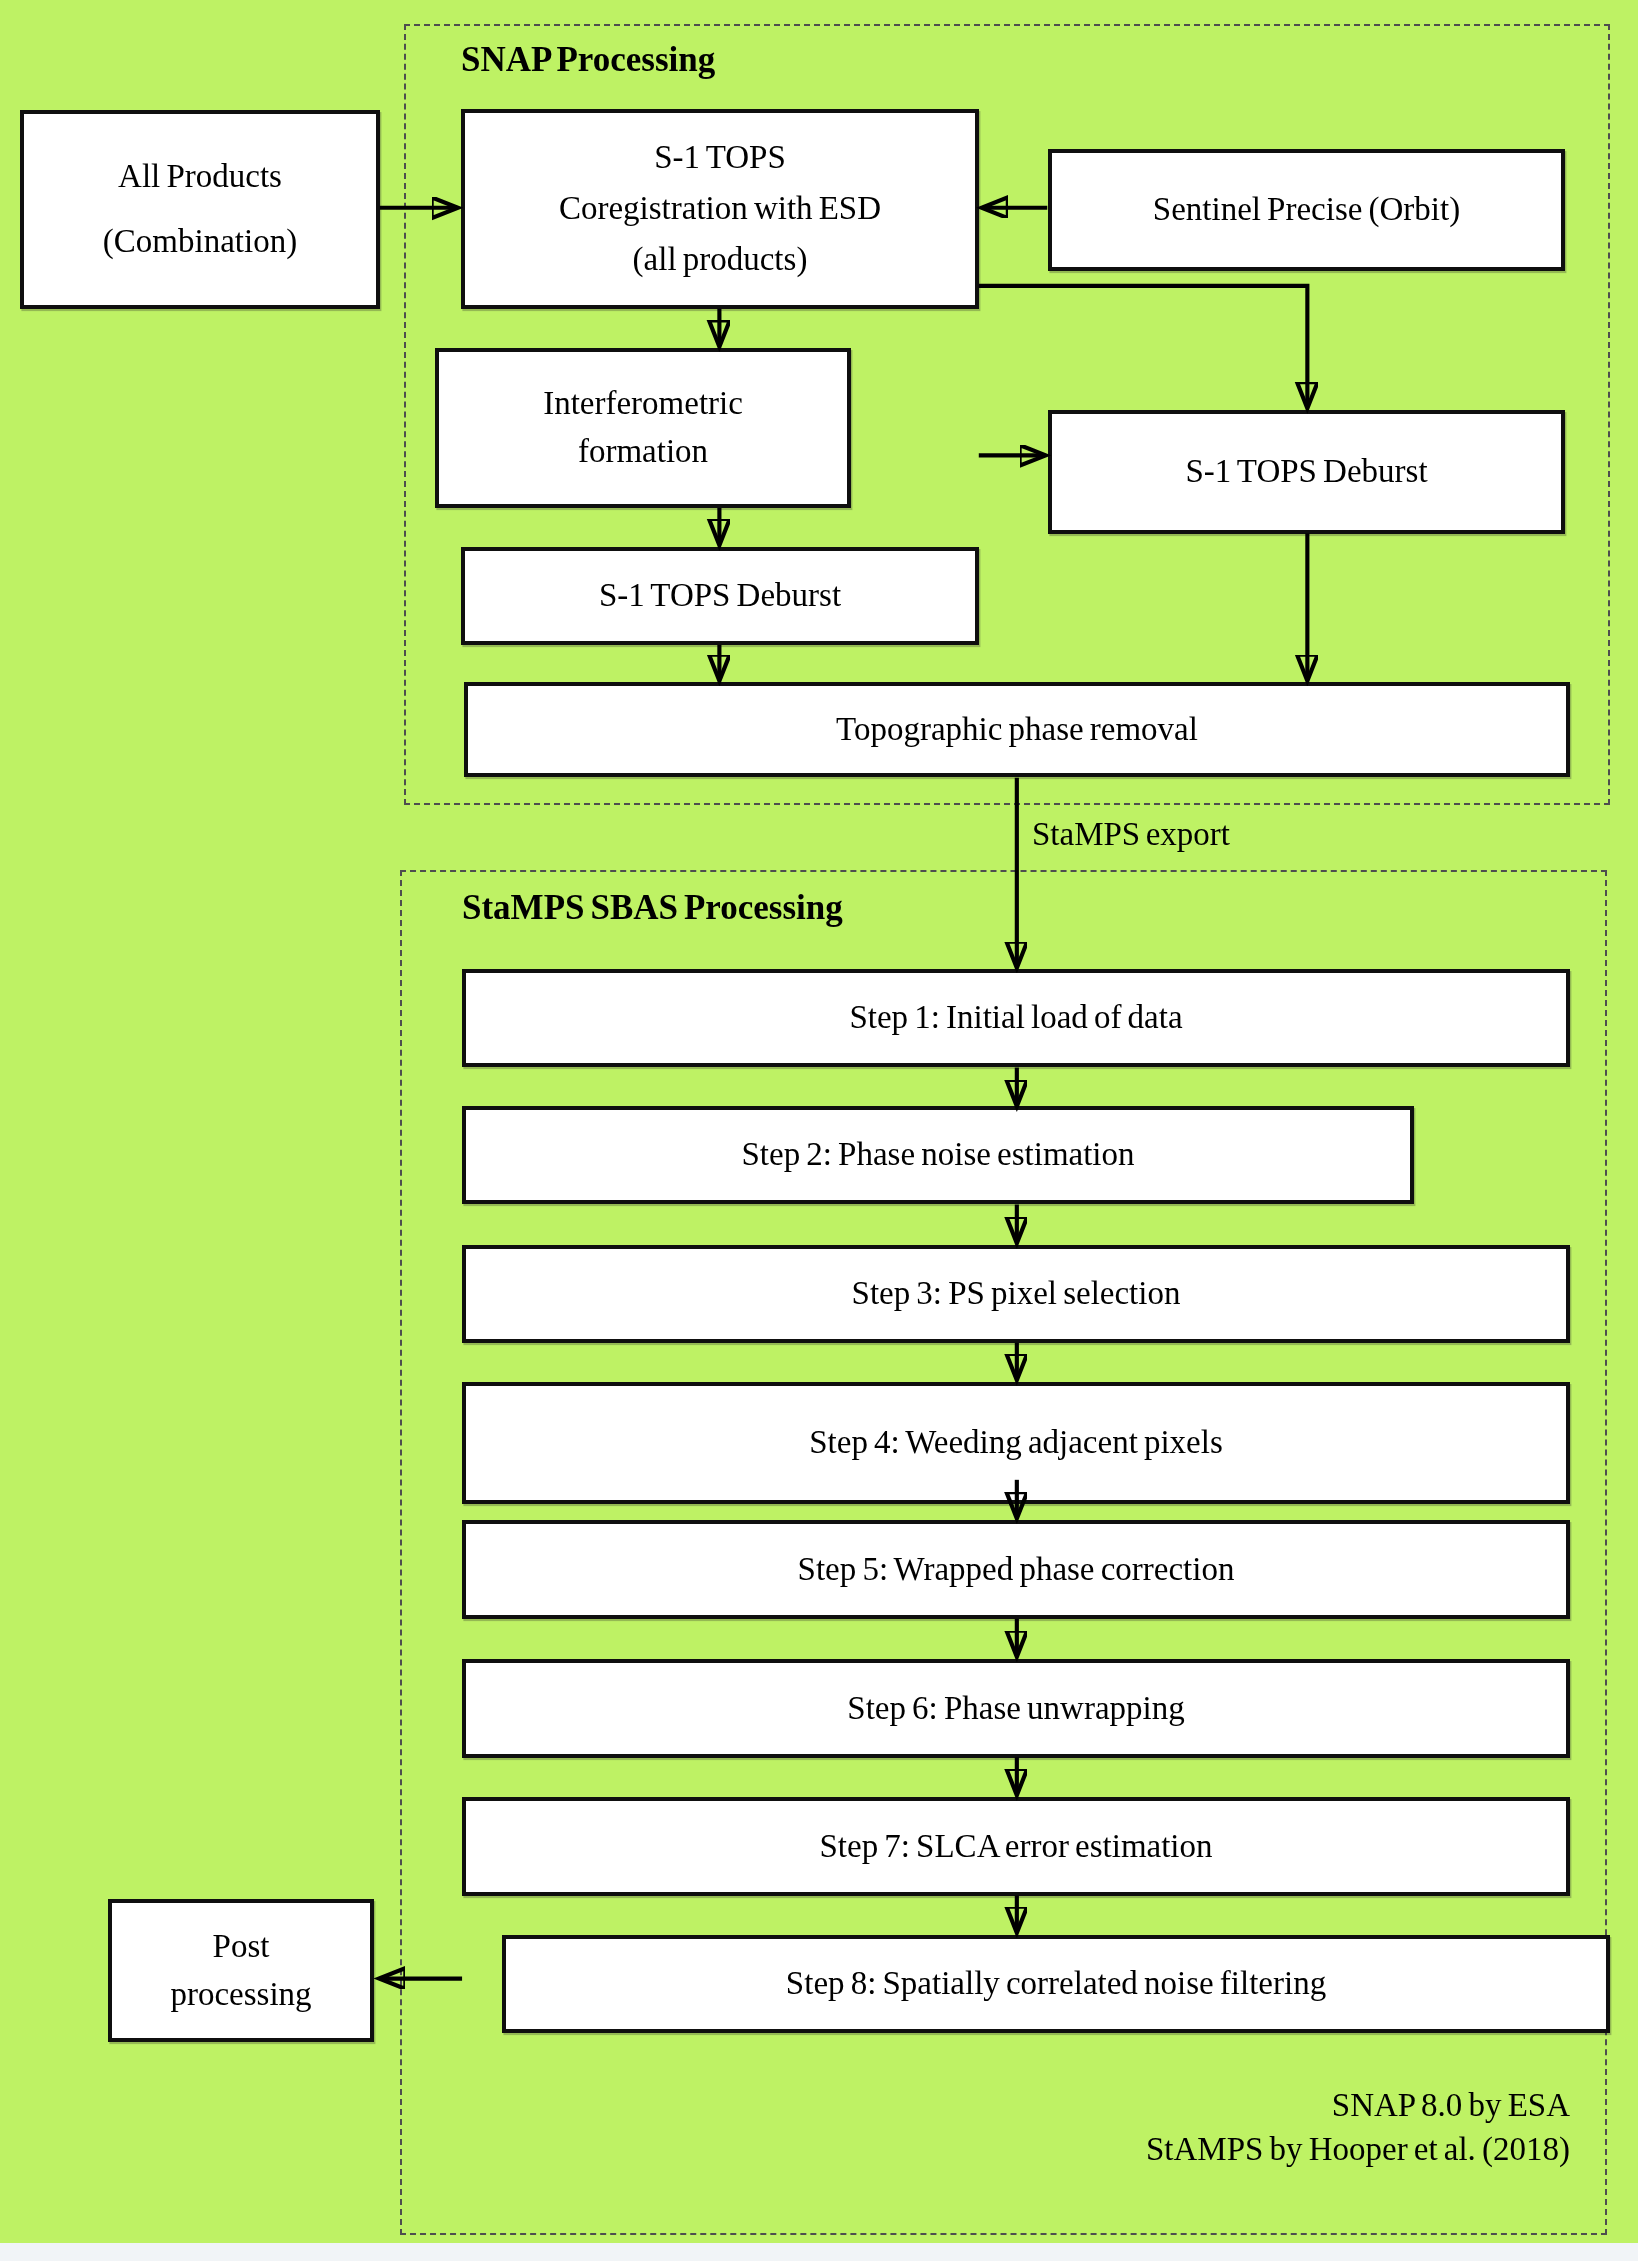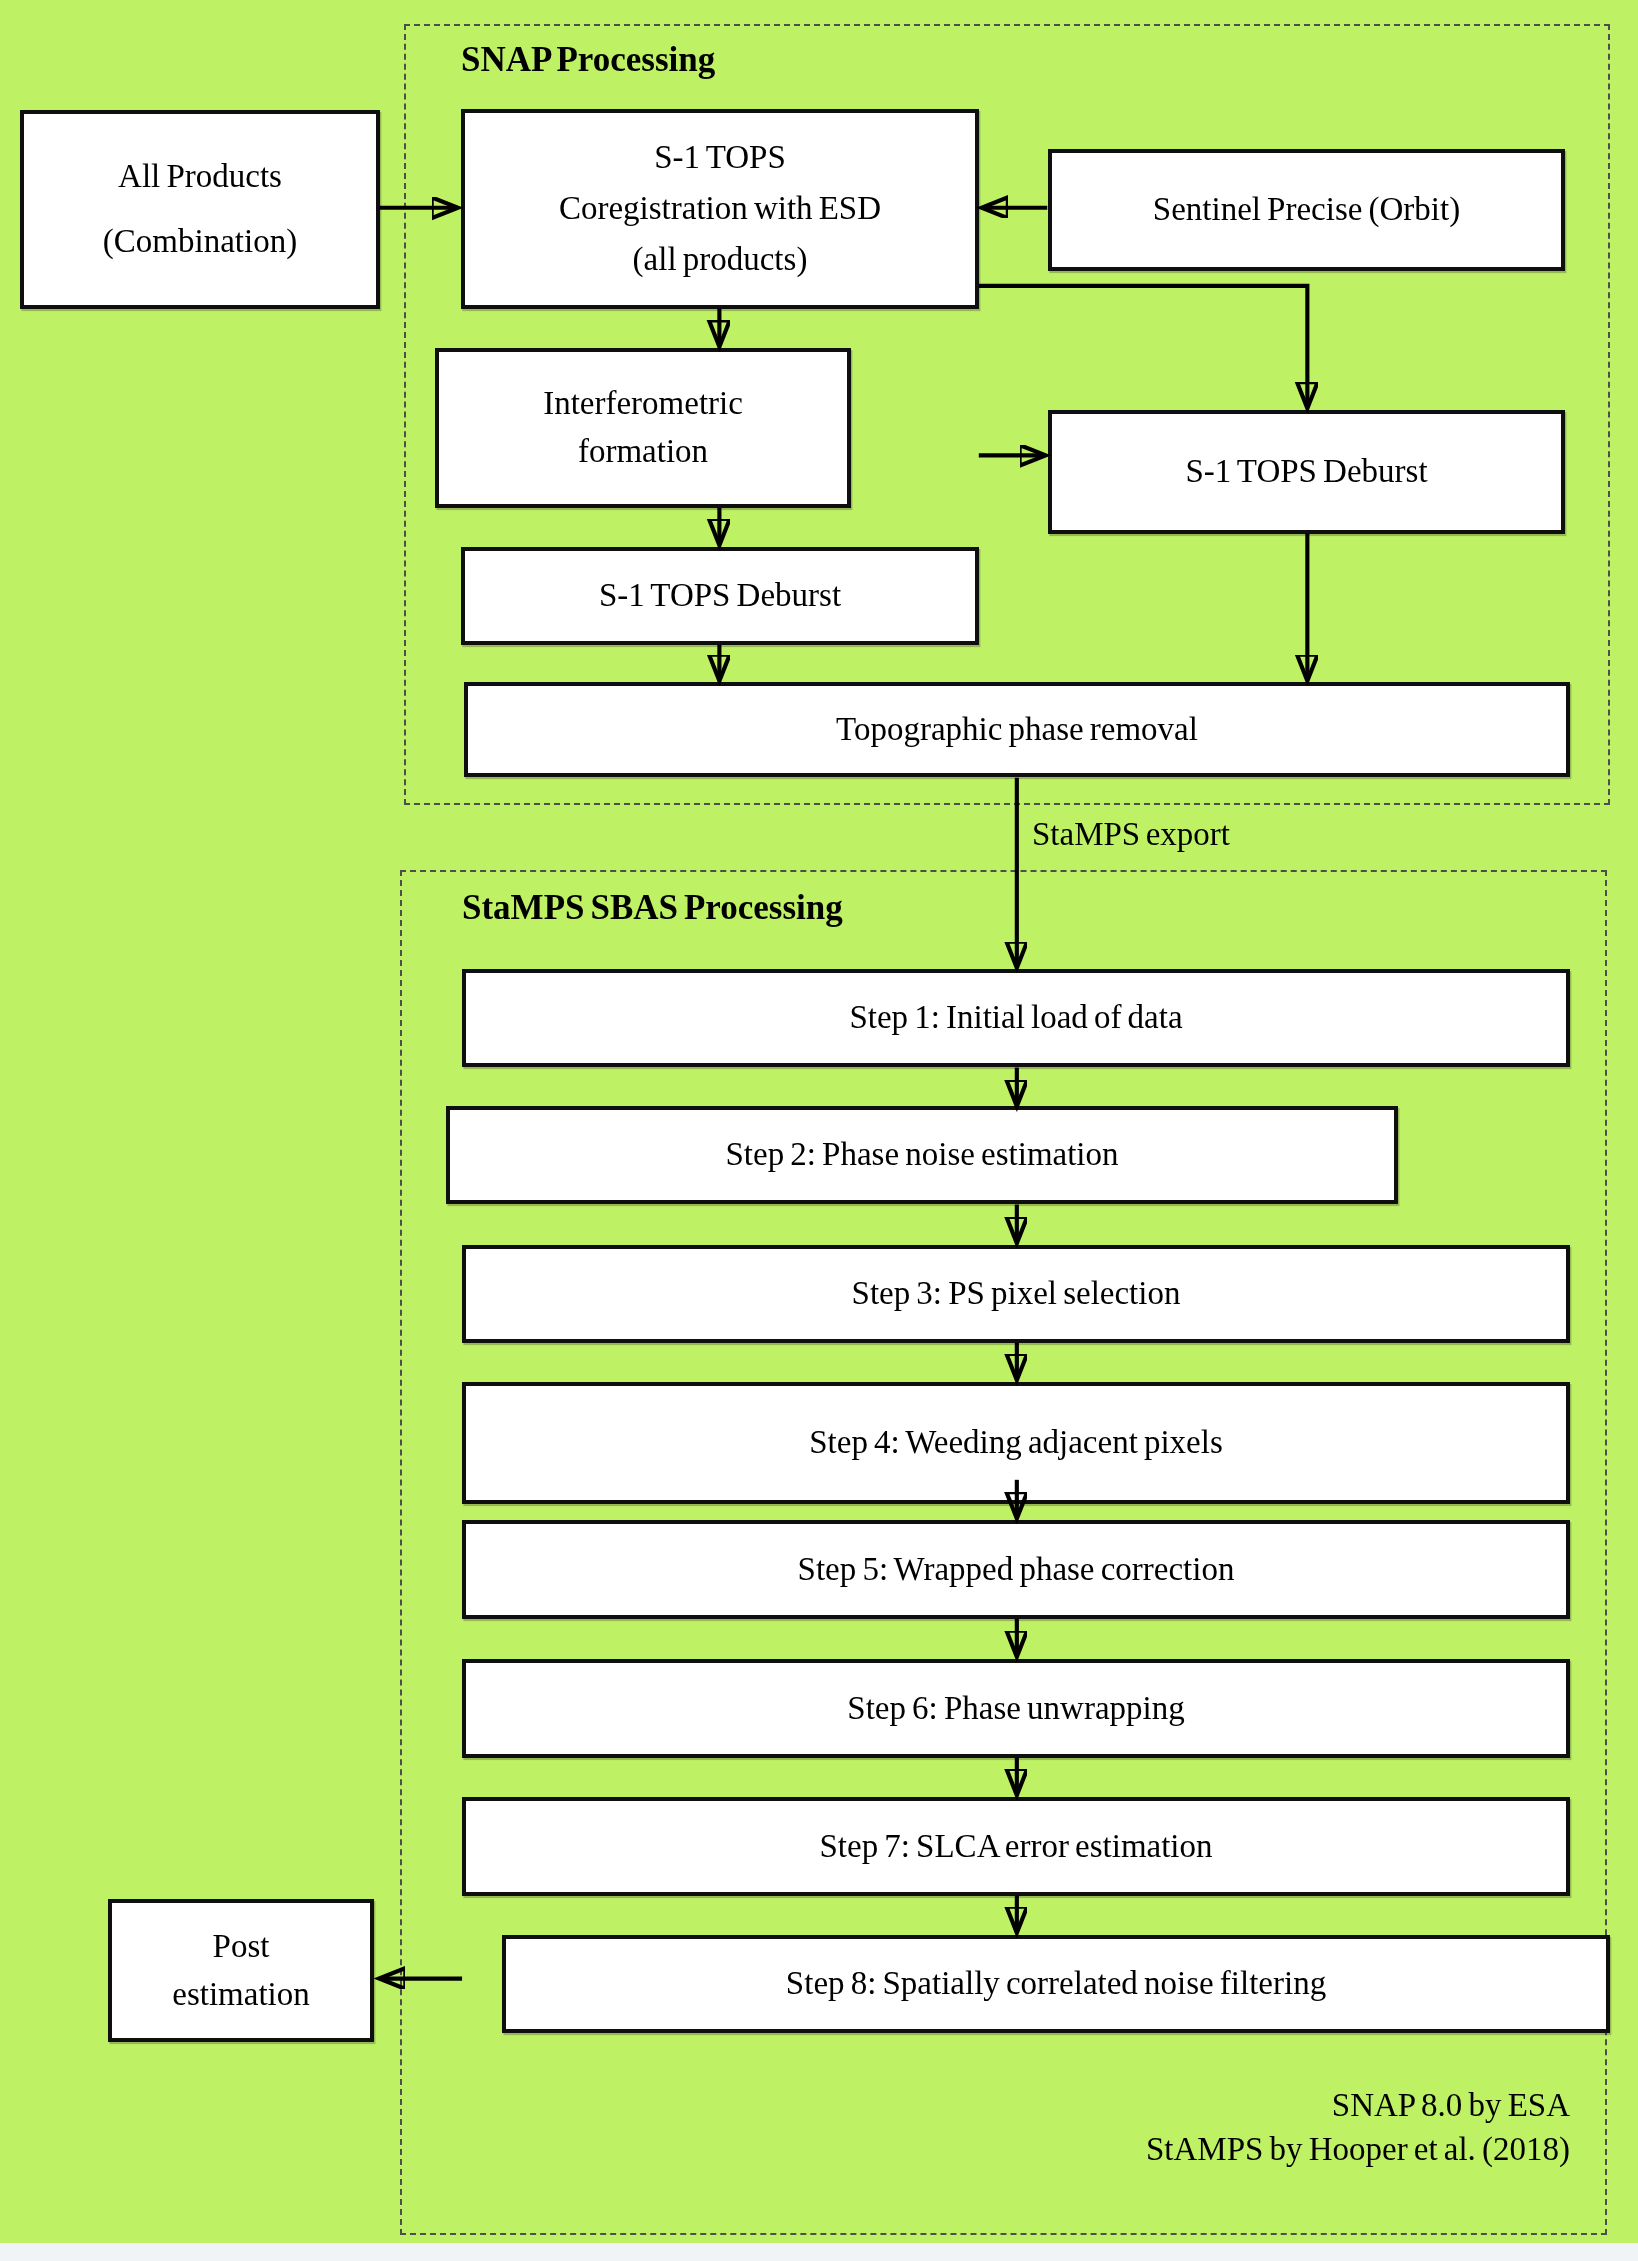--- a/index.html
+++ b/index.html
@@ -128,21 +128,21 @@
 
   <div class="box" style="left:464px; top:682px; width:1106px; height:95px;">
     <div>Topographic phase removal</div>
   </div>
 
   <div class="flow-label" style="left:1032px; top:816px;">StaMPS export</div>
 
   <div class="box" style="left:462px; top:969px; width:1108px; height:98px;">
     <div>Step 1: Initial load of data</div>
   </div>
-  <div class="box" style="left:446px; top:1106px; width:952px; height:98px;">
+  <div class="box" style="left:462px; top:1106px; width:952px; height:98px;">
     <div>Step 2: Phase noise estimation</div>
   </div>
   <div class="box" style="left:462px; top:1245px; width:1108px; height:98px;">
     <div>Step 3: PS pixel selection</div>
   </div>
   <div class="box" style="left:462px; top:1382px; width:1108px; height:122px;">
     <div>Step 4: Weeding adjacent pixels</div>
   </div>
   <div class="box" style="left:462px; top:1520px; width:1108px; height:99px;">
     <div>Step 5: Wrapped phase correction</div>
@@ -152,21 +152,21 @@
   </div>
   <div class="box" style="left:462px; top:1797px; width:1108px; height:99px;">
     <div>Step 7: SLCA error estimation</div>
   </div>
   <div class="box" style="left:462px; top:1935px; width:1108px; height:98px;margin-left:40px;">
     <div>Step 8: Spatially correlated noise filtering</div>
   </div>
 
   <div class="box" style="left:108px; top:1899px; width:266px; height:143px; line-height:1.45;">
     <div>Post</div>
-    <div>estimation</div>
+    <div>processing</div>
   </div>
 
   <div class="credits">
     <div>SNAP 8.0 by ESA</div>
     <div>StAMPS by Hooper et al. (2018)</div>
   </div>
 
   <svg id="connectors" viewBox="0 0 2368 3268" xmlns="http://www.w3.org/2000/svg">
     <defs>
       <marker id="ah" markerUnits="userSpaceOnUse" markerWidth="46" markerHeight="34" refX="34" refY="15" orient="auto">

